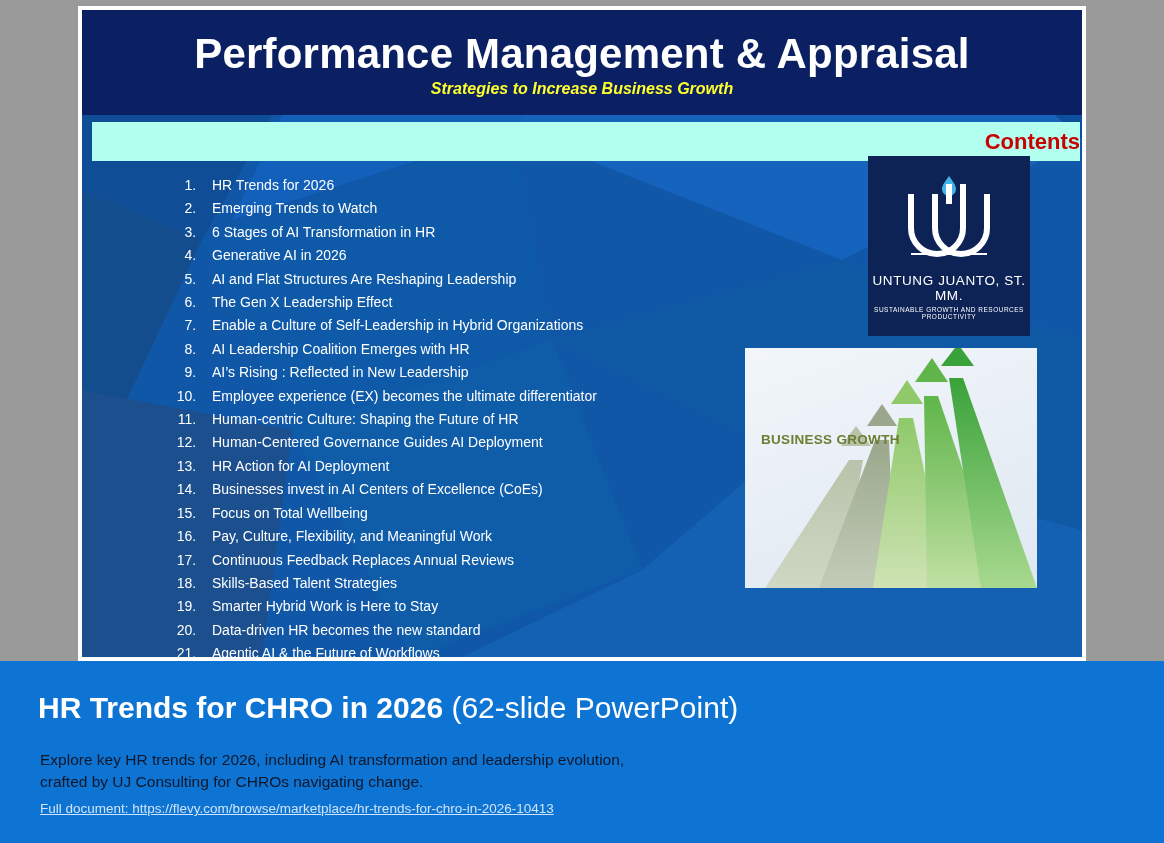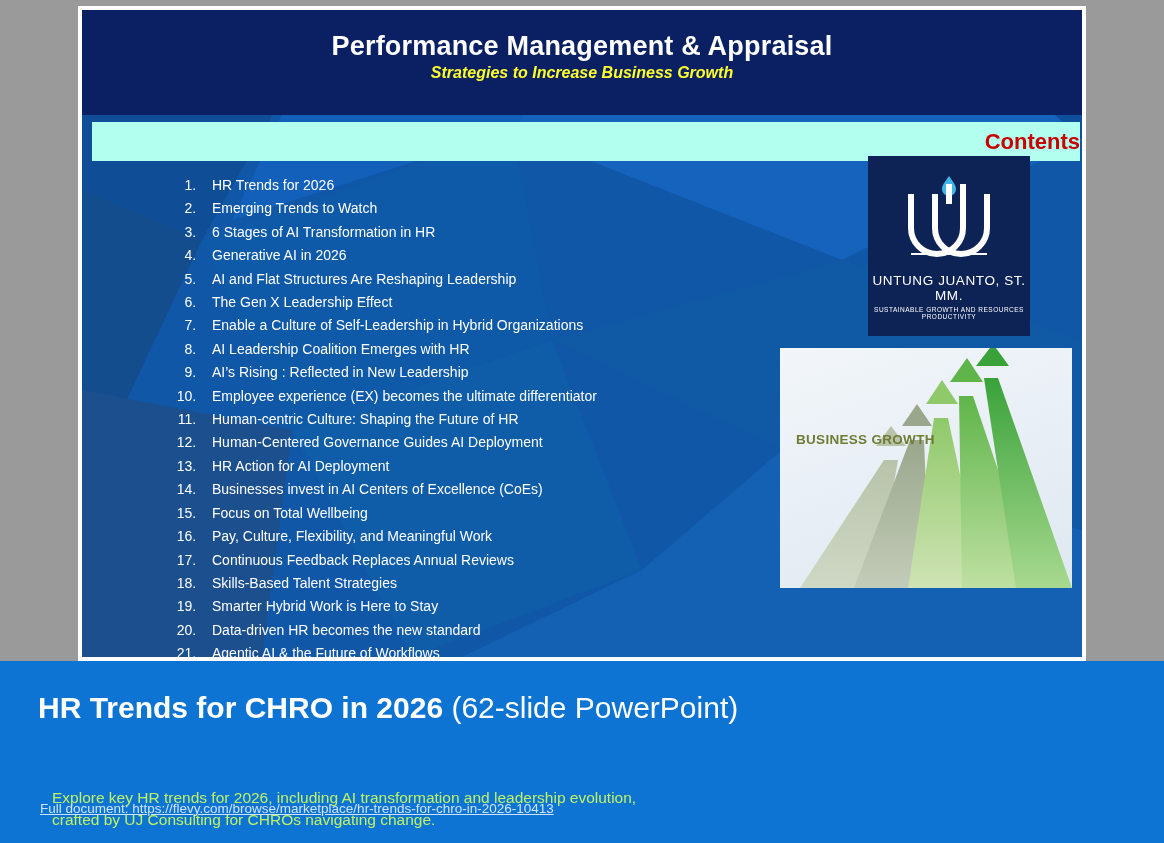--- a/index.html
+++ b/index.html
@@ -44,21 +44,21 @@
     width: 100%;
     height: 105px;
     background: #0b2062;
     text-align: center;
     z-index: 4;
   }
   .title-main {
     margin: 0;
     padding-top: 22px;
     color: #ffffff;
-    font-size: 27px;
+    font-size: 42px;
     font-weight: bold;
     letter-spacing: .2px;
     line-height: 1.05;
   }
   .title-sub {
     margin: 0;
     padding-top: 4px;
     color: #ffff2e;
     font-size: 16px;
     font-weight: bold;
@@ -128,21 +128,21 @@
     text-align: center;
     color: #ffffff;
   }
   .logo-l1 { font-size: 13.5px; letter-spacing: .6px; }
   .logo-l2 { font-size: 12px; font-weight: bold; letter-spacing: 2.6px; margin-top:1px;}
   .logo-l3 { font-size: 6.5px; letter-spacing: .5px; margin-top: 3px; }
 
   
   .growth-card {
     position: absolute;
-    left: 698px;
+    left: 663px;
     top: 338px;
     width: 292px;
     height: 240px;
     background: linear-gradient(160deg,#f2f6fa 0%,#e7eef5 55%,#dfe8f1 100%);
     z-index: 5;
     overflow: hidden;
   }
   .growth-label {
     position: absolute;
     left: 16px;
@@ -171,27 +171,26 @@
     color: #ffffff;
     font-size: 30px;
     font-weight: bold;
     white-space: nowrap;
   }
   .banner-title .light {
     font-weight: normal;
   }
   .banner-desc {
     position: absolute;
-    left: 52px;
+    left: 40px;
     top: 88px;
-    color: #bef264;
+    color: #0f172a;
     font-size: 15.5px;
     line-height: 22px;
     white-space: pre-line;
-    margin-top: 38px;
   }
   .banner-link {
     position: absolute;
     left: 40px;
     top: 140px;
     color: #cfe4fb;
     font-size: 13.5px;
   }
   .flevy-logo {
     position: absolute;

